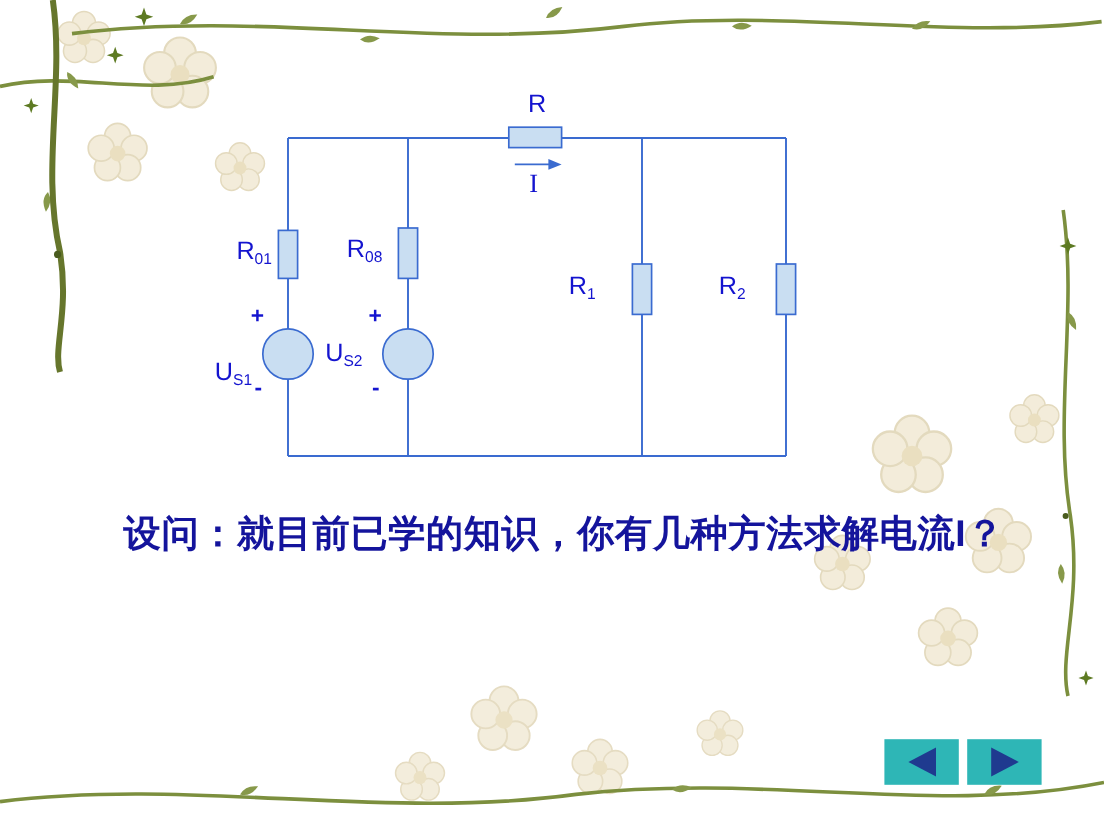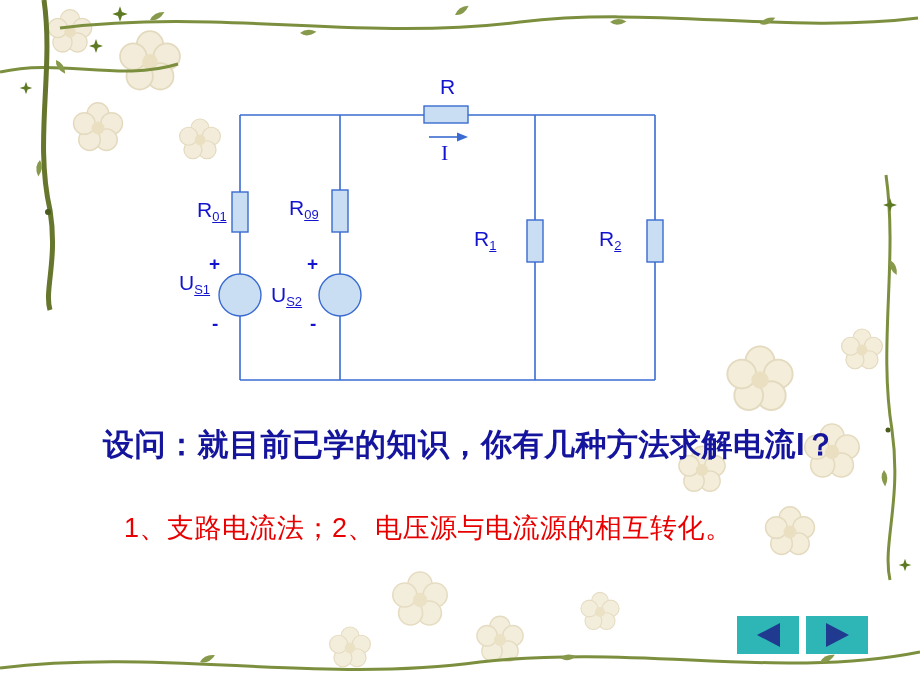--- a/index.html
+++ b/index.html
@@ -1,21 +1,21 @@
 <!DOCTYPE html>
 <html><head>
 <meta charset="utf-8">
 <style>
   html,body{margin:0;padding:0;background:#ffffff;}
   .slide{position:relative;width:920px;height:690px;background:#ffffff;overflow:hidden;
          font-family:"Liberation Sans",sans-serif;}
   .deco{position:absolute;left:0;top:0;z-index:0;}
   .circuit{position:absolute;left:0;top:0;z-index:1;}
   .clabel{position:absolute;z-index:2;color:#1414cf;font-size:21px;line-height:1;white-space:nowrap;}
-  .clabel sub{font-size:13px;vertical-align:-4px;text-decoration:underline;}
+  .clabel sub{font-size:13px;vertical-align:-4px;}
   .serif{font-family:"Liberation Serif",serif;font-size:22px;}
   .sign{font-size:19px;font-weight:700;}
   .question{position:absolute;left:103px;top:424px;z-index:2;color:#14149c;
             font-size:31px;font-weight:700;white-space:nowrap;letter-spacing:0.5px;}
   .answer{position:absolute;left:124px;top:510px;z-index:2;color:#e80000;
           font-size:27px;white-space:nowrap;letter-spacing:0.5px;}
   .nav{position:absolute;left:737px;top:616px;z-index:3;display:flex;gap:7px;}
   .nav-btn{width:62px;height:38px;background:#2eb6b6;display:flex;align-items:center;
            justify-content:center;cursor:pointer;}
   .tri-left{width:0;height:0;border-top:12px solid transparent;border-bottom:12px solid transparent;
@@ -119,34 +119,33 @@
     <g>
       <line x1="429" y1="137" x2="459" y2="137" stroke="#3a6bd0" stroke-width="1.6"></line>
       <polygon points="468,137 457,132.5 457,141.5" fill="#3a6bd0"></polygon>
     </g>
   </svg>
 
   <span class="clabel" style="left:440px;top:76px">R</span>
   <span class="clabel serif" style="left:441px;top:142px">I</span>
 
   <span class="clabel" style="left:197px;top:199px"><span>R</span><sub>01</sub></span>
-  <span class="clabel" style="left:289px;top:197px"><span>R</span><sub>09</sub></span>
+  <span class="clabel" style="left:289px;top:197px"><span>R</span><sub>08</sub></span>
   <span class="clabel" style="left:474px;top:228px"><span>R</span><sub>1</sub></span>
   <span class="clabel" style="left:599px;top:228px"><span>R</span><sub>2</sub></span>
 
-  <span class="clabel" style="left:179px;top:272px"><span>U</span><sub>S1</sub></span>
+  <span class="clabel" style="left:179px;top:300px"><span>U</span><sub>S1</sub></span>
   <span class="clabel" style="left:271px;top:284px"><span>U</span><sub>S2</sub></span>
 
   <span class="clabel sign" style="left:209px;top:254px">+</span>
   <span class="clabel sign" style="left:212px;top:314px">-</span>
   <span class="clabel sign" style="left:307px;top:254px">+</span>
   <span class="clabel sign" style="left:310px;top:314px">-</span>
 
   <div class="question">设问：就目前已学的知识，你有几种方法求解电流I？</div>
-  <div class="answer">1、支路电流法；2、电压源与电流源的相互转化。</div>
 
   <div class="nav">
     <div class="nav-btn">
       <span class="tri-left"></span>
     </div>
     <div class="nav-btn">
       <span class="tri-right"></span>
     </div>
   </div>
 

